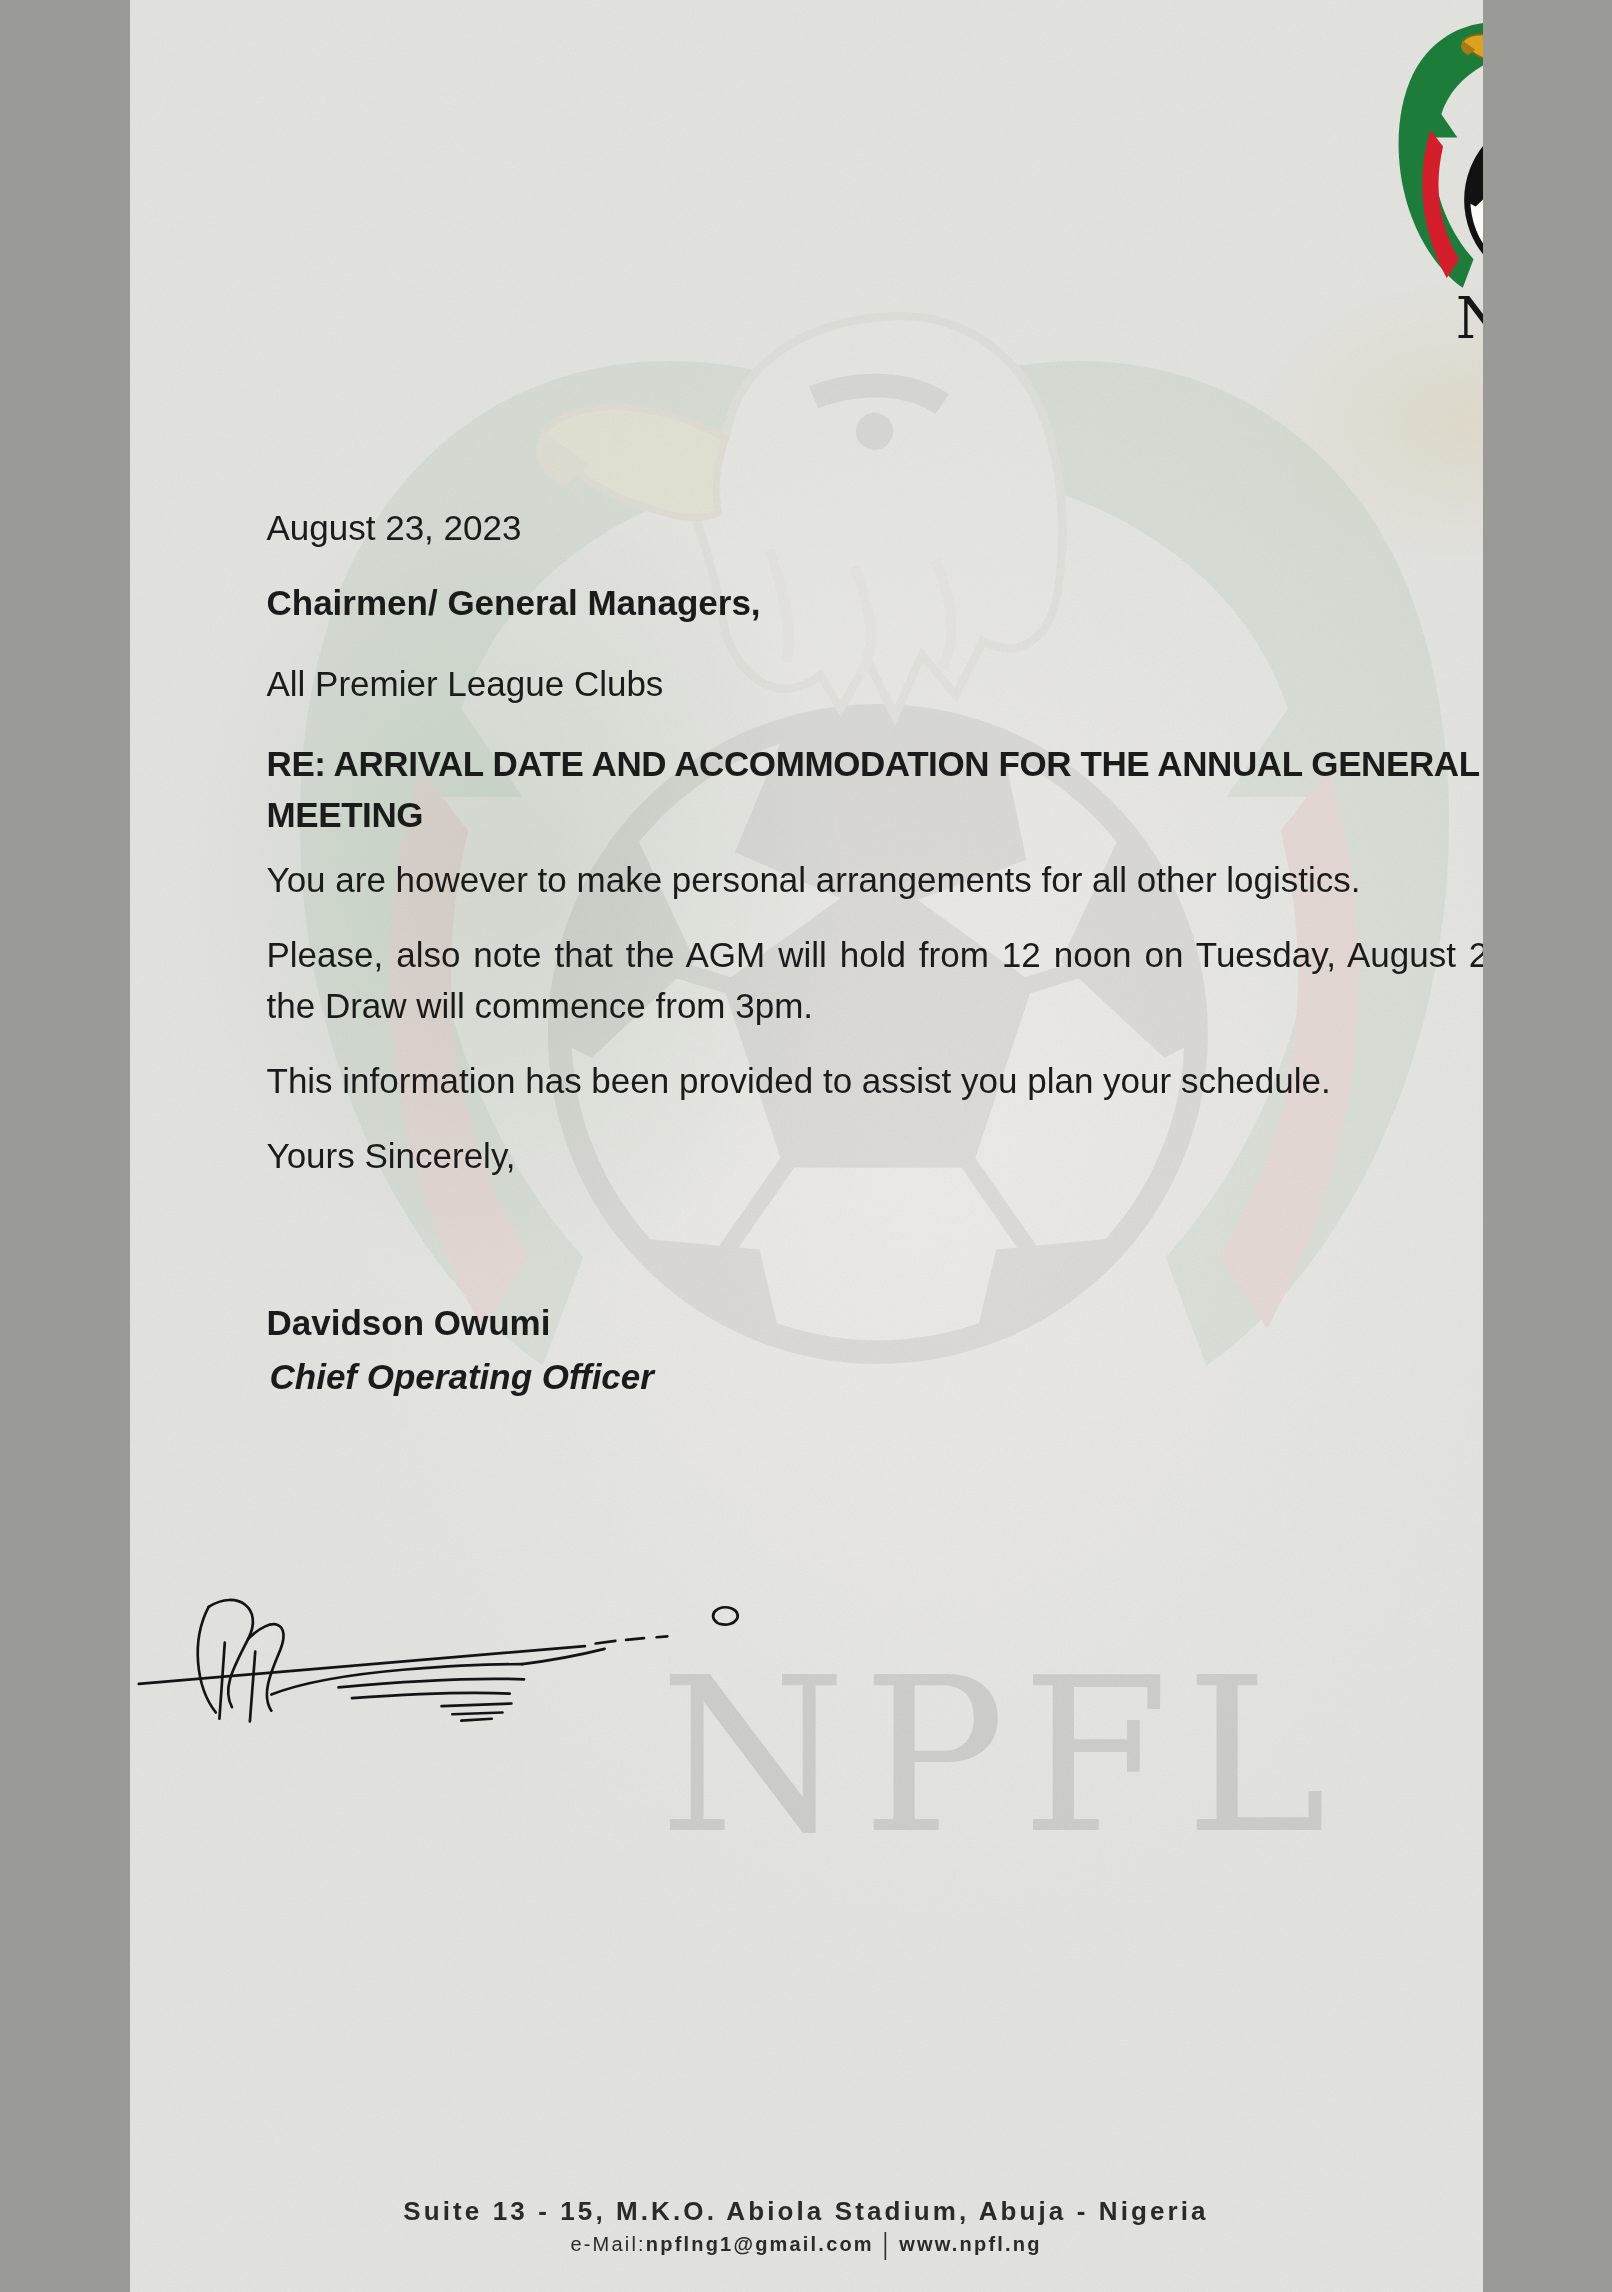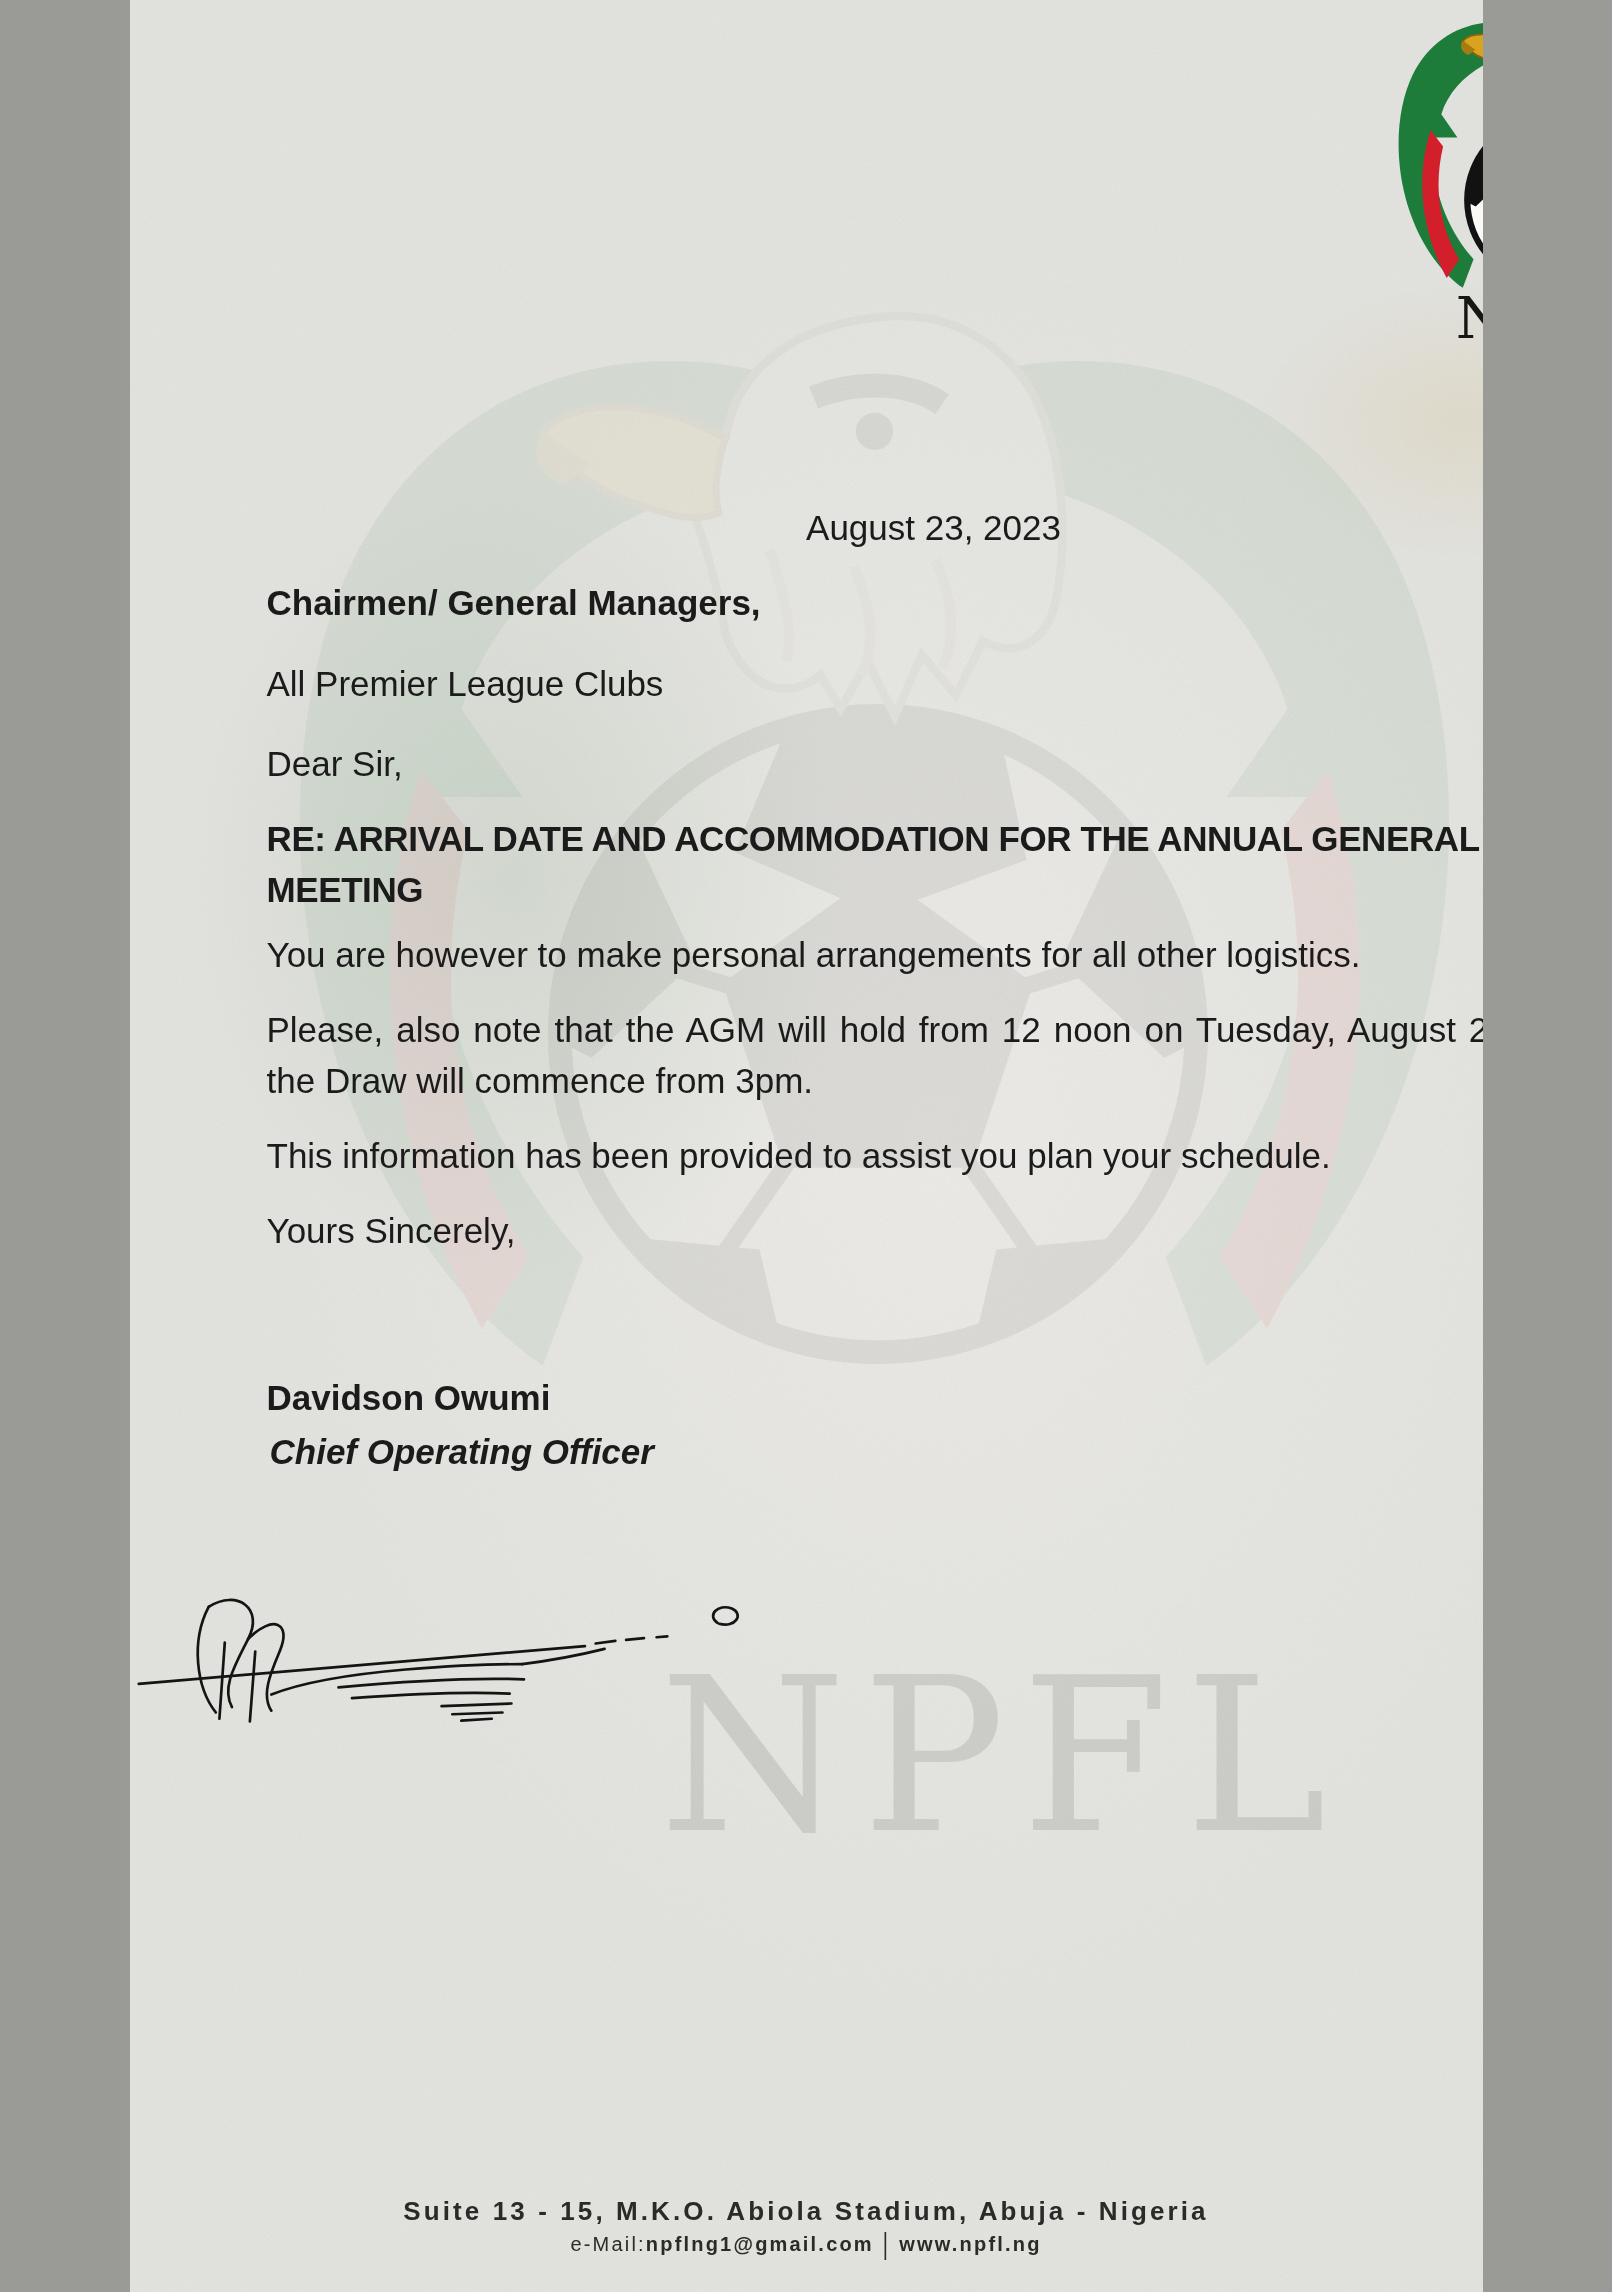--- a/index.html
+++ b/index.html
@@ -23,21 +23,21 @@
     font-family:"DejaVu Serif", serif;
     font-size:213px;letter-spacing:16px;line-height:1;
     color:rgba(88,88,82,0.16);
     pointer-events:none;
   }
   .content{
     position:absolute;left:137px;top:502px;width:1334px;
     font-size:35px;line-height:51px;
   }
   .content p{margin:0 0 24px 0;}
-  .date{margin-bottom:117px;text-align:center;}
+  .date{margin-bottom:117px;}
   .recipient-bold{font-weight:bold;margin-bottom:29.6px !important;}
   .recipient{margin-bottom:29.6px !important;}
   .subject{font-weight:bold;letter-spacing:-0.4px;margin-bottom:14.3px !important;}
   .para{text-align:justify;}
   .closing{margin-bottom:0 !important;}
   .sig-name{font-weight:bold;margin:116px 0 0 0 !important;}
   .sig-title{font-weight:bold;font-style:italic;margin:3px !important;}
   .signature{position:absolute;left:7.2px;top:1587px;width:636px;height:139px;}
   .footer{position:absolute;left:0;width:100%;top:2196px;text-align:center;color:#2a2a28;}
   .footer-line1{font-weight:bold;font-size:26px;letter-spacing:3.1px;}
@@ -111,21 +111,20 @@
 
     <text x="197" y="372" text-anchor="middle" font-family="DejaVu Serif, serif" font-size="64" letter-spacing="7" fill="#161616">NPFL</text>
   </svg>
 
   <div class="watermark-text">NPFL</div>
 
   <div class="content">
     <p class="date">August 23, 2023</p>
     <p class="recipient-bold">Chairmen/ General Managers,</p>
     <p class="recipient">All Premier League Clubs</p>
-    <p class="salutation">Dear Sir,</p>
     <p class="subject">RE: ARRIVAL DATE AND ACCOMMODATION FOR THE ANNUAL GENERAL MEETING</p>
     <p class="para">You are however to make personal arrangements for all other logistics.</p>
     <p class="para">Please, also note that the AGM will hold from 12 noon on Tuesday, August 29 while the Draw will commence from 3pm.</p>
     <p class="para">This information has been provided to assist you plan your schedule.</p>
     <p class="closing">Yours Sincerely,</p>
     <p class="sig-name">Davidson Owumi</p>
     <p class="sig-title">Chief Operating Officer</p>
   </div>
 
   <svg class="signature" viewBox="0 0 710 155" xmlns="http://www.w3.org/2000/svg">

